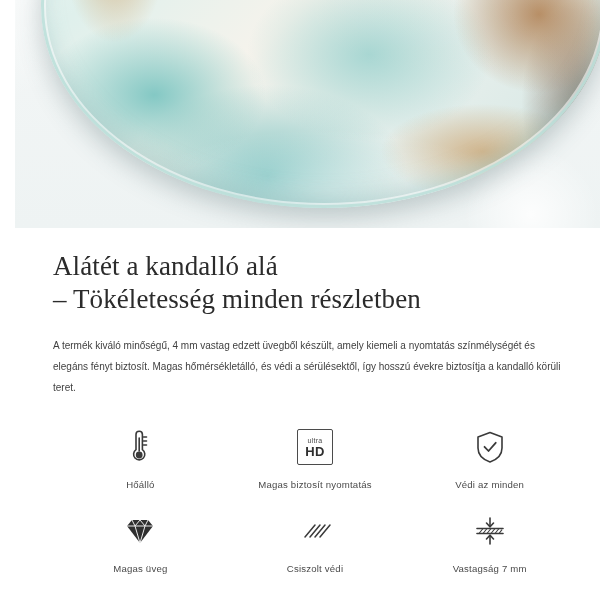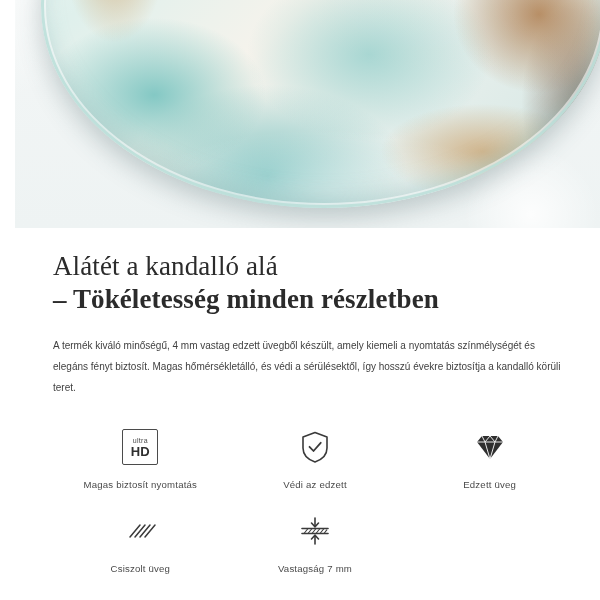--- a/index.html
+++ b/index.html
@@ -99,21 +99,20 @@
     font-family: "Liberation Serif", serif;
     font-weight: 400;
     color: #2b2b2b;
     font-size: 27px;
     line-height: 33px;
     margin: 22px 0 0 0;
     letter-spacing: 0.1px;
   }
   h1.title .line2 {
     display: block;
-    font-weight: bold;
   }
   p.desc {
     margin: 19px 0 0 0;
     font-size: 10px;
     line-height: 21px;
     color: #3f3f3f;
     max-width: 516px;
   }
 
   
@@ -186,74 +185,89 @@
 
     <h1 class="title">
       <span>Alátét a kandalló alá</span>
       <span class="line2">– Tökéletesség minden részletben</span>
     </h1>
 
     <p class="desc">A termék kiváló minőségű, 4 mm vastag edzett üvegből készült, amely kiemeli a nyomtatás színmélységét és elegáns fényt biztosít. Magas hőmérsékletálló, és védi a sérülésektől, így hosszú évekre biztosítja a kandalló körüli teret.</p>
 
     <div class="features">
 
+      <div class="feature">
+        <div class="feature-icon">
+          <svg width="44" height="44" viewBox="0 0 44 44">
+            <g stroke="#3a3a3a" stroke-width="1.6" fill="none" stroke-linecap="round">
+              <path d="M18 9.5a3.2 3.2 0 0 1 6.4 0v15.2a5.6 5.6 0 1 1-6.4 0z"></path>
+              <line x1="21.2" y1="13" x2="21.2" y2="26"></line>
+              <line x1="25.5" y1="12" x2="28.5" y2="12"></line>
+              <line x1="25.5" y1="16" x2="28.5" y2="16"></line>
+              <line x1="25.5" y1="20" x2="28.5" y2="20"></line>
+            </g>
+            <circle cx="21.2" cy="30" r="3.4" fill="#3a3a3a"></circle>
+          </svg>
+        </div>
+        <div class="feature-label">Hőálló</div>
+      </div>
 
       <div class="feature">
         <div class="feature-icon">
           <div class="hd-badge">
             <span class="small">ultra</span>
             <span class="big">HD</span>
           </div>
         </div>
         <div class="feature-label">Magas biztosít nyomtatás</div>
       </div>
 
       <div class="feature">
         <div class="feature-icon">
           <svg width="44" height="44" viewBox="0 0 44 44">
             <path d="M22 7.5 L34 12 V23 c0 7.5 -5.6 11.8 -12 14 c-6.4 -2.2 -12 -6.5 -12 -14 V12 z" fill="none" stroke="#3a3a3a" stroke-width="1.6" stroke-linejoin="round"></path>
             <path d="M16.5 21.8 l4 4.2 l7.2 -8.2" fill="none" stroke="#3a3a3a" stroke-width="1.8" stroke-linecap="round" stroke-linejoin="round"></path>
           </svg>
         </div>
-        <div class="feature-label">Védi az edzett</div>
+        <div class="feature-label">Védi az minden</div>
       </div>
 
       <div class="feature">
         <div class="feature-icon">
           <svg width="44" height="44" viewBox="0 0 44 44">
             <g fill="#2f2f2f">
               <path d="M9 17 L22 34 L35 17 Z"></path>
               <path d="M9 17 L14 11 L30 11 L35 17 Z"></path>
             </g>
             <g stroke="#ffffff" stroke-width="1" opacity="0.9">
               <line x1="14" y1="11" x2="17" y2="17"></line>
               <line x1="30" y1="11" x2="27" y2="17"></line>
               <line x1="9" y1="17" x2="35" y2="17"></line>
               <line x1="17" y1="17" x2="22" y2="34"></line>
               <line x1="27" y1="17" x2="22" y2="34"></line>
               <line x1="17" y1="17" x2="22" y2="11"></line>
               <line x1="27" y1="17" x2="22" y2="11"></line>
             </g>
           </svg>
         </div>
-        <div class="feature-label">Edzett üveg</div>
+        <div class="feature-label">Magas üveg</div>
       </div>
 
       <div class="feature">
         <div class="feature-icon">
           <svg width="44" height="44" viewBox="0 0 44 44">
             <g stroke="#3a3a3a" stroke-width="1.5" stroke-linecap="round">
               <line x1="12" y1="28" x2="22" y2="16"></line>
               <line x1="17" y1="28" x2="27" y2="16"></line>
               <line x1="22" y1="28" x2="32" y2="16"></line>
               <line x1="27" y1="28" x2="37" y2="16"></line>
             </g>
           </svg>
         </div>
-        <div class="feature-label">Csiszolt üveg</div>
+        <div class="feature-label">Csiszolt védi</div>
       </div>
 
       <div class="feature">
         <div class="feature-icon">
           <svg width="44" height="44" viewBox="0 0 44 44">
             <g stroke="#3a3a3a" stroke-width="1.6" stroke-linecap="round" fill="none">
               <line x1="22" y1="9" x2="22" y2="17"></line>
               <path d="M18.5 14 L22 17.8 L25.5 14"></path>
               <line x1="22" y1="35" x2="22" y2="27"></line>
               <path d="M18.5 30 L22 26.2 L25.5 30"></path>

